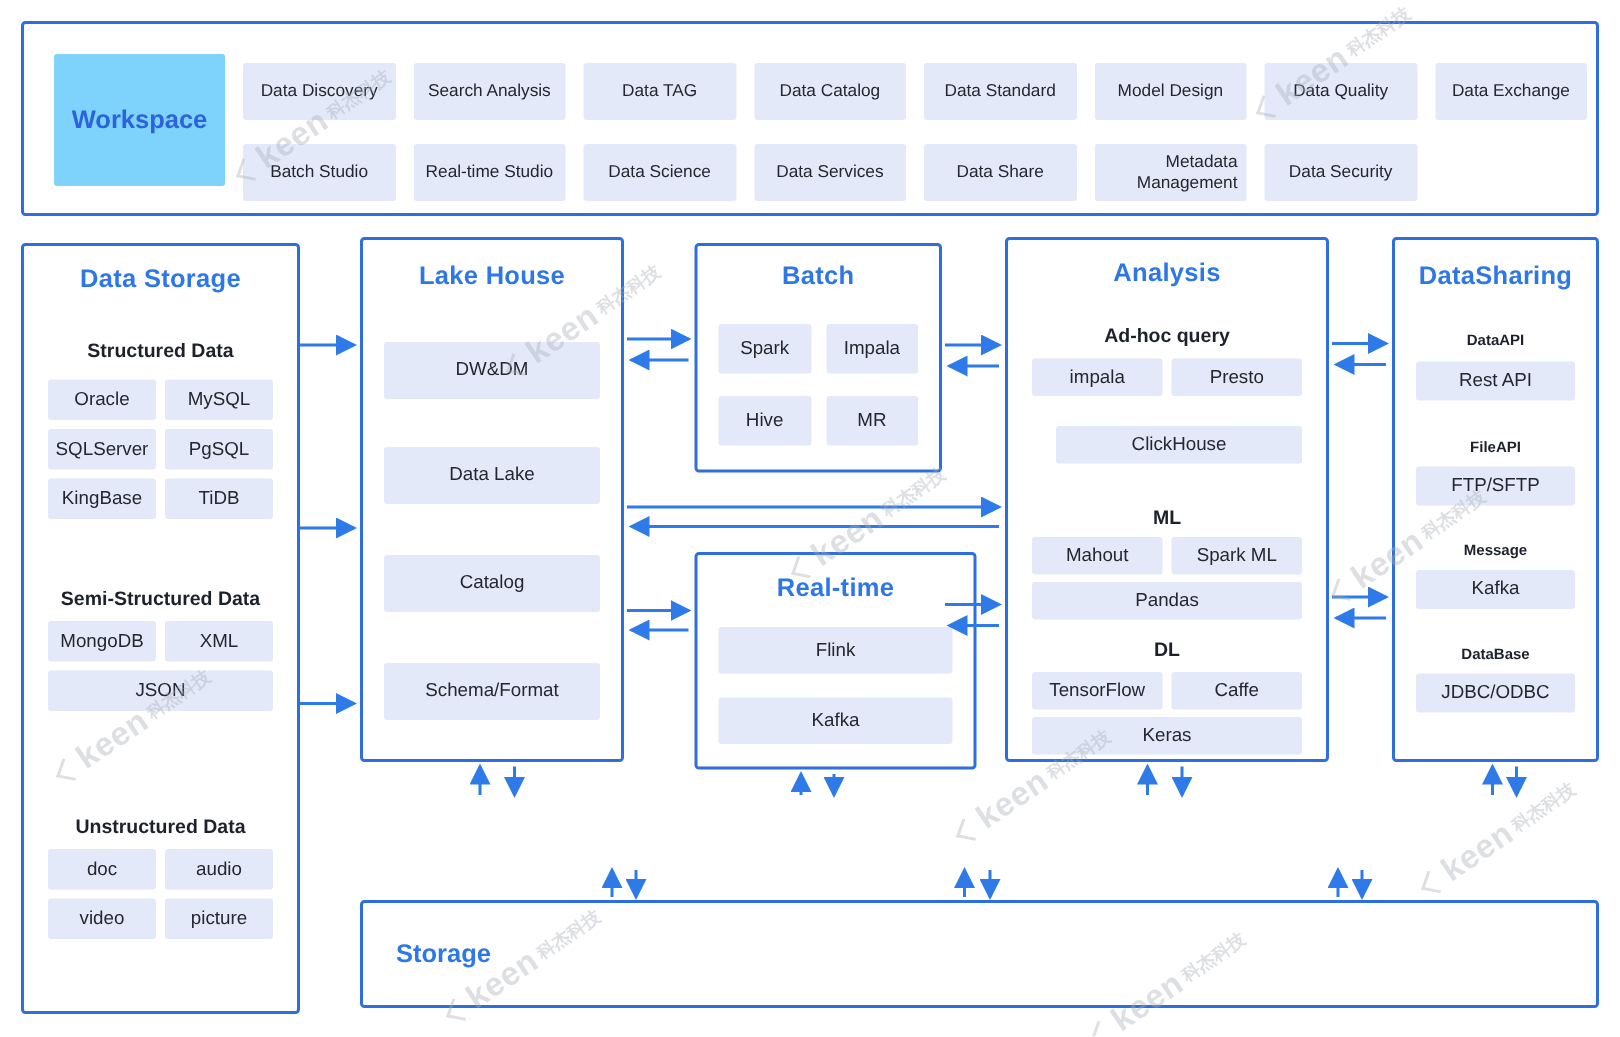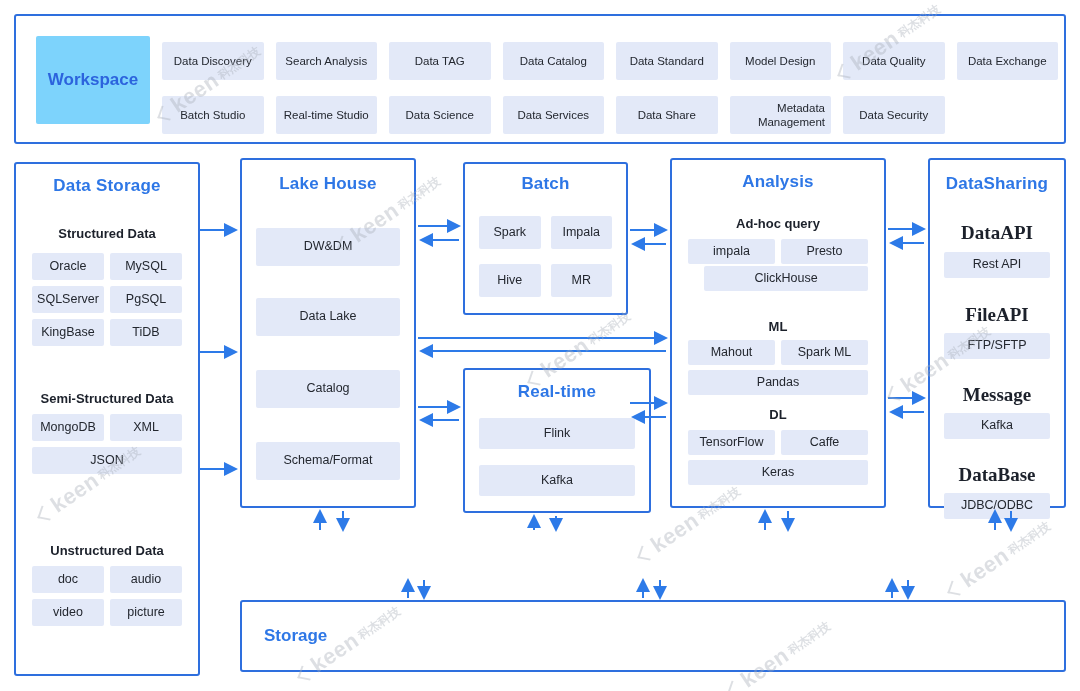--- a/index.html
+++ b/index.html
@@ -47,30 +47,30 @@
   
   .rt{left:463px;top:368px;width:188px;height:145px;padding:12px 14px 0 14px;}
   .rt .tile{height:31px;}
   .rt .t1{margin-top:16px;} .rt .t2{margin-top:16px;}
 
   
   .an{left:670px;top:158px;width:216px;height:350px;padding:12px 16px 0 16px;}
   .an .sec-h.h1{margin-top:24px;}
   .an .row{display:grid;grid-template-columns:1fr 1fr;gap:6px;}
   .an .tile{height:25px;font-size:12.5px;}
-  .an .r1{margin-top:8px;} .an .f1{margin-top:2px;padding-left:16px;}
+  .an .r1{margin-top:8px;} .an .f1{margin-top:20px;padding-left:16px;}
   .an .sec-h.h2{margin-top:28px;}
   .an .r2{margin-top:6px;} .an .f2{margin-top:5px;}
   .an .sec-h.h3{margin-top:12px;}
   .an .r3{margin-top:8px;} .an .f3{margin-top:5px;}
   .an .full .tile{width:100%;}
 
   
   .sh{left:928px;top:158px;width:138px;height:350px;padding:14px 14px 0 14px;}
-  .sh .sec-h{font-size:19px;font-family:Liberation Serif, serif;}
+  .sh .sec-h{font-size:10px;}
   .sh .h1{margin-top:28px;} .sh .t1{margin-top:8px;}
   .sh .h2{margin-top:26px;} .sh .t2{margin-top:7px;}
   .sh .h3{margin-top:25px;} .sh .t3{margin-top:7px;}
   .sh .h4{margin-top:25px;} .sh .t4{margin-top:7px;}
   .sh .tile{height:26px;}
 
   
   .cache{left:240px;top:532px;width:826px;height:46px;display:flex;align-items:center;justify-content:center;}
   .cache .ptitle{font-size:16.5px;}
 

